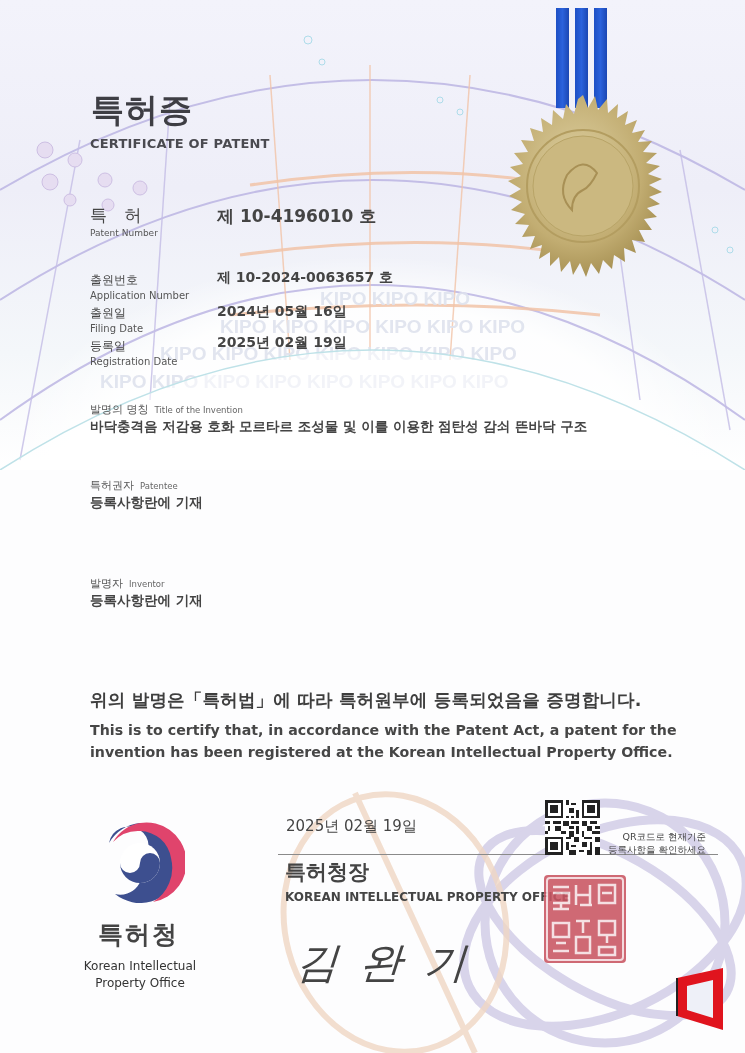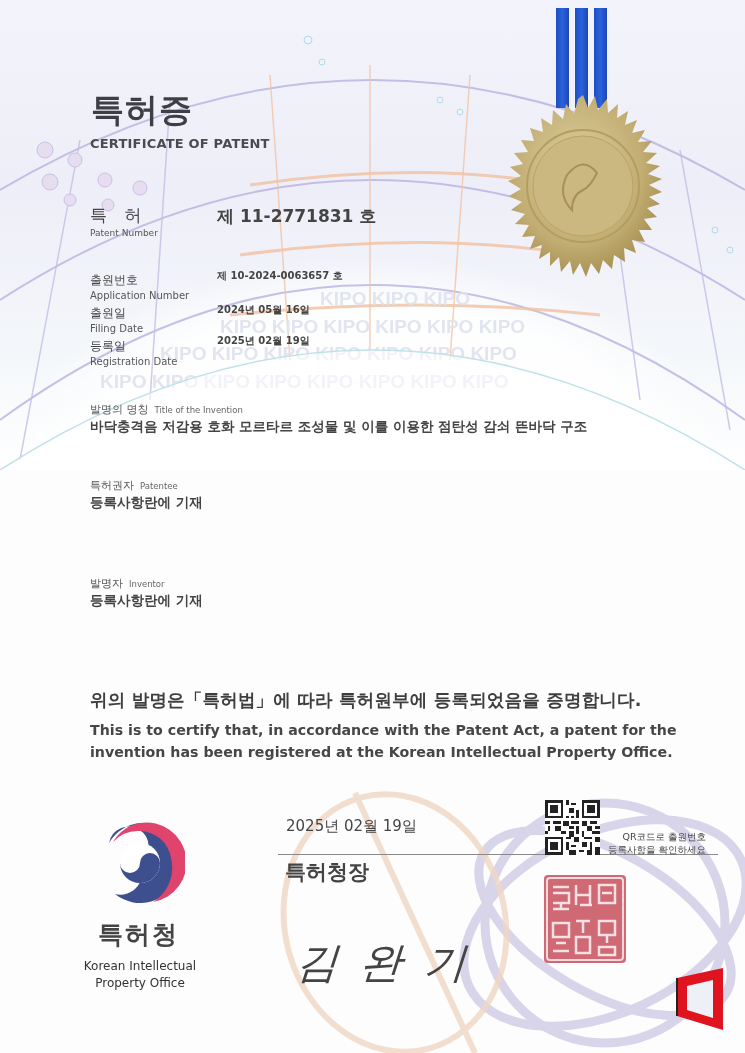--- a/index.html
+++ b/index.html
@@ -21,21 +21,21 @@
   
   .title-ko { position: absolute; left: 91px; top: 88px; font-size: 33px; font-weight: bold; color: #3e3e44; letter-spacing: 1px; }
   .title-en { position: absolute; left: 90px; top: 136px; font-size: 13px; font-weight: bold; color: #4a4a50; letter-spacing: 0.2px; text-align: center; }
 
   .field { position: absolute; left: 90px; }
   .field .ko { font-size: 12px; font-weight: normal; color: #444; }
   .field .en { font-size: 10px; color: #555; margin-top: 1px; }
   .field-big .ko { font-size: 17px; letter-spacing: 6px; }
   .field-big .en { font-size: 9px; }
 
-  .value { position: absolute; left: 217px; font-size: 10px; font-weight: bold; color: #444; }
+  .value { position: absolute; left: 217px; font-size: 14px; font-weight: bold; color: #444; }
   .value-big { font-size: 17px; }
 
   .inv-label { position: absolute; left: 90px; font-size: 11px; color: #555; }
   .inv-label .en { font-size: 8.5px; margin-left: 6px; color: #666; }
   .inv-value { position: absolute; left: 90px; font-size: 13.5px; font-weight: bold; color: #444; }
 
   .cert-ko { position: absolute; left: 90px; top: 688px; font-size: 17.5px; font-weight: bold; color: #3e3e3e; letter-spacing: 0.2px; }
   .cert-en { position: absolute; left: 90px; top: 719px; font-size: 14.2px; font-weight: bold; color: #464646; line-height: 22px; width: 600px; }
 
   
@@ -148,21 +148,21 @@
     <path d="M75,80 Q91,60 105,78 Q98,92 91,95 Q80,100 80,115 Q65,100 75,80 Z" fill="none" stroke="#a89055" stroke-width="2"></path>
   </svg>
 
   <div class="title-ko">특허증</div>
   <div class="title-en">CERTIFICATE OF PATENT</div>
 
   <div class="field field-big" style="top:204px;">
     <div class="ko">특 허</div>
     <div class="en">Patent Number</div>
   </div>
-  <div class="value value-big" style="top:205px;">제 11-2771831 호</div>
+  <div class="value value-big" style="top:205px;">제 10-4196010 호</div>
 
   <div class="field" style="top:272px;">
     <div class="ko">출원번호</div>
     <div class="en">Application Number</div>
   </div>
   <div class="value" style="top:269px;">제 10-2024-0063657 호</div>
 
   <div class="field" style="top:305px;">
     <div class="ko">출원일</div>
     <div class="en">Filing Date</div>
@@ -205,20 +205,21 @@
   <div class="kipo-ko">특허청</div>
   <div class="kipo-en">
     <div>Korean Intellectual</div>
     <div>Property Office</div>
   </div>
 
   <div class="issue-date">2025년 02월 19일</div>
   <div class="sign-line"></div>
   <div class="commissioner-ko">특허청장</div>
   <div class="commissioner-en">
+    <div>KOREAN INTELLECTUAL PROPERTY OFFICE</div>
   </div>
   <div class="signature">김완기</div>
 
   <svg class="qr" viewBox="0 0 21 21" shape-rendering="crispEdges">
     <rect width="21" height="21" fill="#ffffff"></rect>
     <g fill="#222">
       <rect x="0" y="0" width="7" height="7"></rect>
         <rect x="1" y="1" width="5" height="5" fill="#fff"></rect>
         <rect x="2" y="2" width="3" height="3"></rect>
       <rect x="14" y="0" width="7" height="7"></rect>
@@ -258,21 +259,21 @@
         <rect x="10" y="17" width="2" height="1"></rect>
         <rect x="14" y="16" width="2" height="2"></rect>
         <rect x="17" y="16" width="1" height="3"></rect>
       <rect x="9" y="19" width="3" height="2"></rect>
         <rect x="13" y="19" width="2" height="1"></rect>
         <rect x="16" y="19" width="2" height="2"></rect>
         <rect x="19" y="18" width="2" height="3"></rect>
     </g>
   </svg>
   <div class="qr-text">
-    <div>QR코드로 출원번호</div>
+    <div>QR코드로 현재기준</div>
     <div>등록사항을 확인하세요</div>
   </div>
 
   <svg class="stamp" viewBox="0 0 82 88">
     <rect x="3" y="3" width="76" height="82" rx="3" fill="none" stroke="#f3d6da" stroke-width="2"></rect>
     <g fill="none" stroke="#f5dde0" stroke-width="2.5">
       <path d="M9,12 h16 M9,18 h16 v10 h-16 M9,34 h16 M17,28 v6"></path>
       <path d="M32,10 v20 M32,20 h14 M46,10 v20 M36,30 h12"></path>
       <path d="M55,10 h16 v18 h-16 z M58,18 h10"></path>
       <path d="M9,48 h16 v14 h-16 z M12,68 h10 M9,76 h16"></path>

